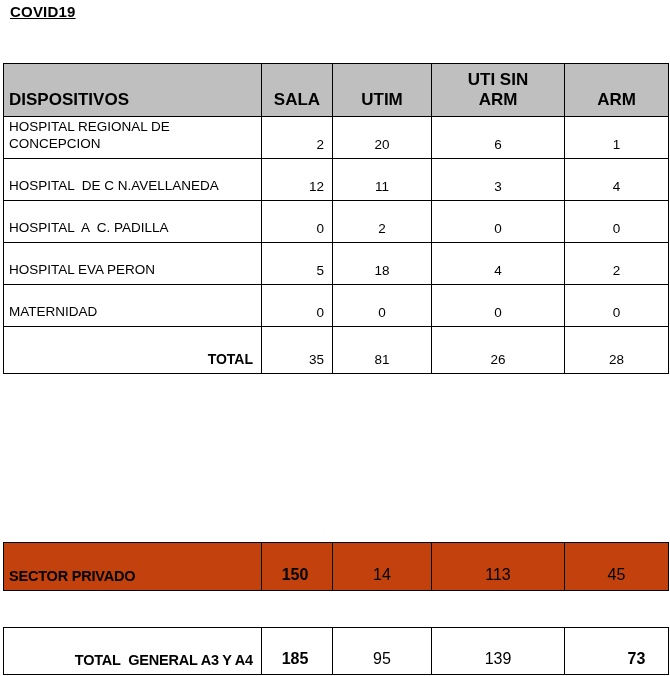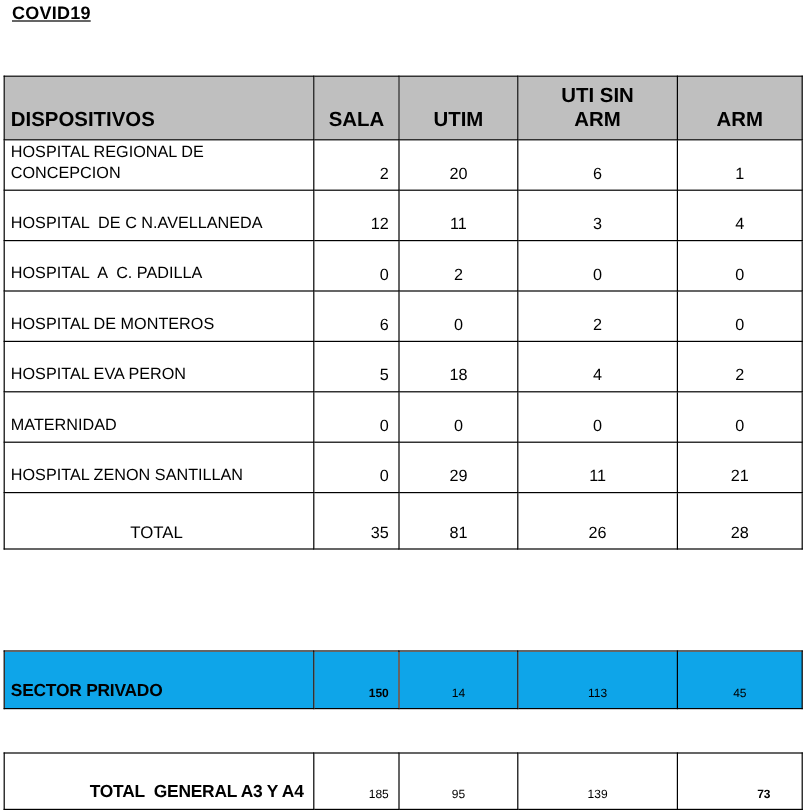--- a/index.html
+++ b/index.html
@@ -58,40 +58,40 @@
     text-align: left;
     font-size: 13.5px;
     line-height: 17px;
     white-space: pre-wrap;
     padding-left: 5px;
   }
   td.sala { text-align: right; padding-right: 8px; font-size: 13.5px; }
   td.num  { text-align: center; font-size: 13.5px; }
 
   tr.total-row td.label {
-    text-align: center;
-    font-weight: normal;
+    text-align: right;
+    font-weight: bold;
     font-size: 14px;
     padding-right: 8px;
   }
   tr.total-row td.sala { font-weight: normal; }
 
-  #sector-table td { background: #0ea5e9; }
-  #sector-table td, #grand-table td { font-size: 10px; }
+  #sector-table td { background: #c2410c; }
+  #sector-table td, #grand-table td { font-size: 16px; text-align: center; }
   #sector-table td.label {
     text-align: left; font-weight: bold; font-size: 14.5px;
     padding-left: 5px; letter-spacing: -0.2px;
   }
   #sector-table td.sala { font-weight: bold; }
 
   #grand-table td.label {
     text-align: right; font-weight: bold; font-size: 14.5px;
     padding-right: 8px; white-space: pre-wrap; letter-spacing: -0.2px;
   }
-  #grand-table td.sala { font-weight: normal; }
+  #grand-table td.sala { font-weight: bold; }
   #grand-table td.arm-bold { font-weight: bold; padding-left: 44px; }
 </style>
 </head>
 <body>
 
 <div class="page-title">
   <div>COVID19</div>
 </div>
 
 <table id="main-table">
@@ -127,46 +127,32 @@
     <td class="num">4</td>
   </tr>
   <tr style="height:42px;">
     <td class="name">HOSPITAL  A  C. PADILLA</td>
     <td class="sala">0</td>
     <td class="num">2</td>
     <td class="num">0</td>
     <td class="num">0</td>
   </tr>
   <tr style="height:42px;">
-    <td class="name">HOSPITAL DE MONTEROS</td>
-    <td class="sala">6</td>
-    <td class="num">0</td>
-    <td class="num">2</td>
-    <td class="num">0</td>
-  </tr>
-  <tr style="height:42px;">
     <td class="name">HOSPITAL EVA PERON</td>
     <td class="sala">5</td>
     <td class="num">18</td>
     <td class="num">4</td>
     <td class="num">2</td>
   </tr>
   <tr style="height:42px;">
     <td class="name">MATERNIDAD</td>
     <td class="sala">0</td>
     <td class="num">0</td>
     <td class="num">0</td>
     <td class="num">0</td>
-  </tr>
-  <tr style="height:42px;">
-    <td class="name">HOSPITAL ZENON SANTILLAN</td>
-    <td class="sala">0</td>
-    <td class="num">29</td>
-    <td class="num">11</td>
-    <td class="num">21</td>
   </tr>
   <tr class="total-row" style="height:47px;">
     <td class="label">TOTAL</td>
     <td class="sala">35</td>
     <td class="num">81</td>
     <td class="num">26</td>
     <td class="num">28</td>
   </tr>
 </tbody>
   </table>

